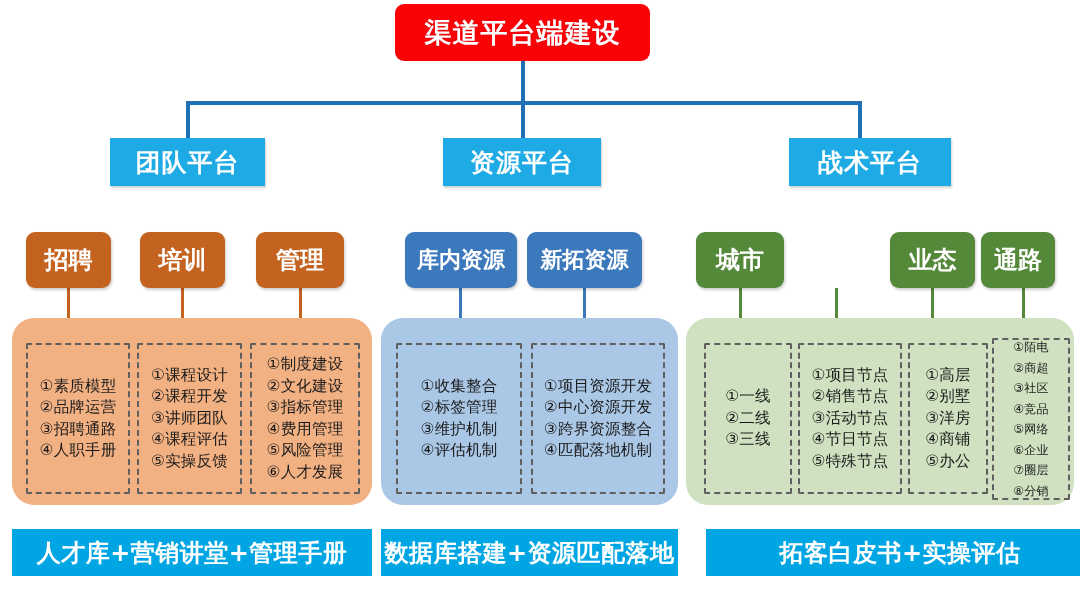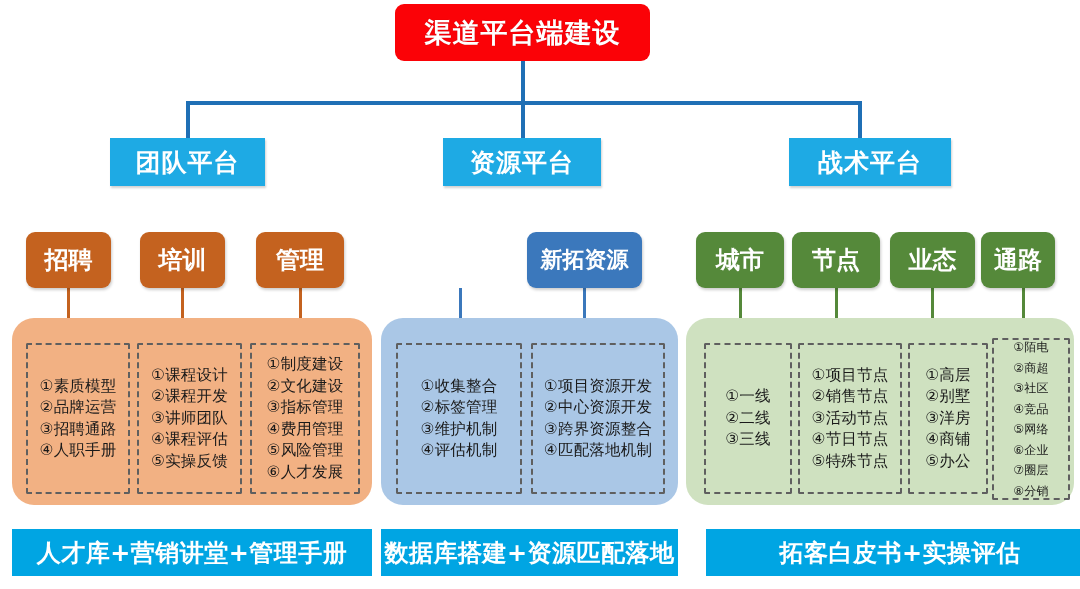--- a/index.html
+++ b/index.html
@@ -184,29 +184,29 @@
   <div class="abs chip orange chip-2" id="chip-zhaopin">
     <span>招聘</span>
   </div>
   <div class="abs chip orange chip-2" id="chip-peixun">
     <span>培训</span>
   </div>
   <div class="abs chip orange chip-2" id="chip-guanli">
     <span>管理</span>
   </div>
 
+  <div class="abs chip blue chip-4" id="chip-kunei">
+    <span>库内资源</span>
+  </div>
   <div class="abs chip blue chip-4" id="chip-xintuo">
     <span>新拓资源</span>
   </div>
 
   <div class="abs chip green chip-2" id="chip-chengshi">
     <span>城市</span>
-  </div>
-  <div class="abs chip green chip-2" id="chip-jiedian">
-    <span>节点</span>
   </div>
   <div class="abs chip green chip-2" id="chip-yetai">
     <span>业态</span>
   </div>
   <div class="abs chip green chip-2" id="chip-tonglu">
     <span>通路</span>
   </div>
 
   <div class="abs dash" id="dash-t1">
     <div class="lines">①素质模型

